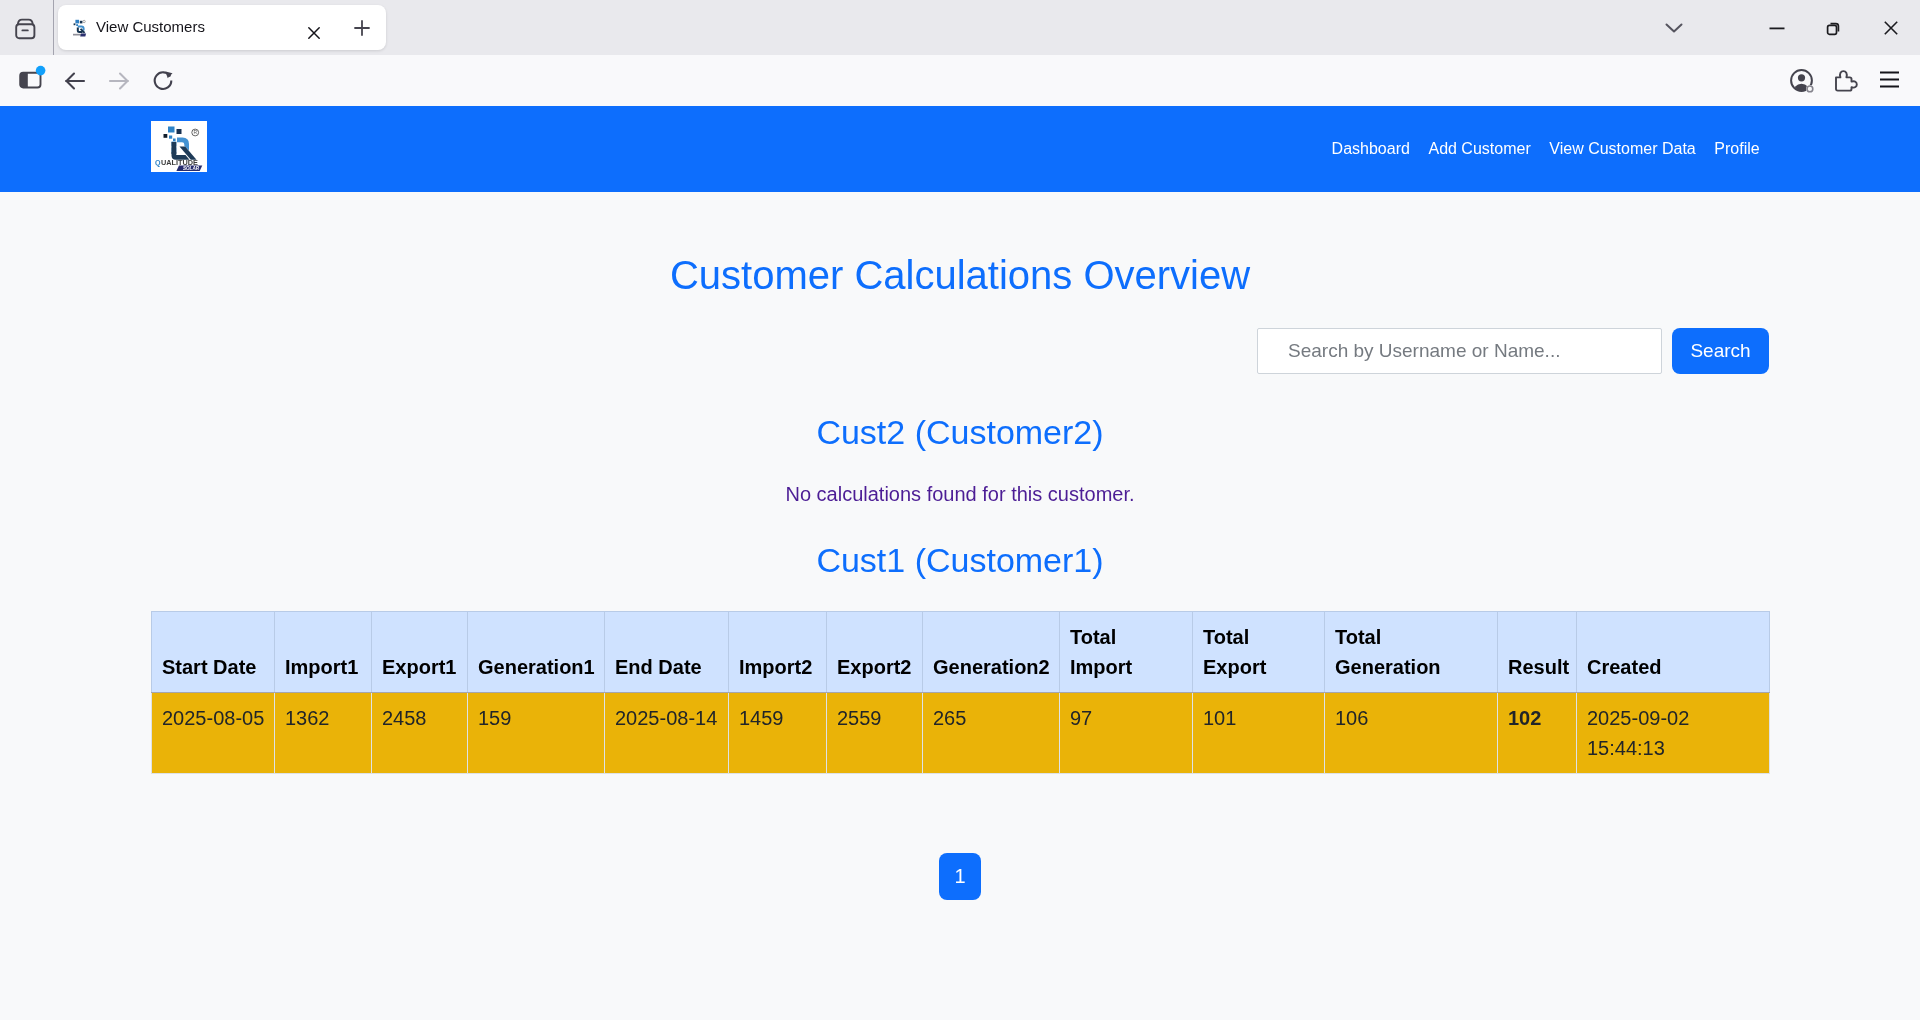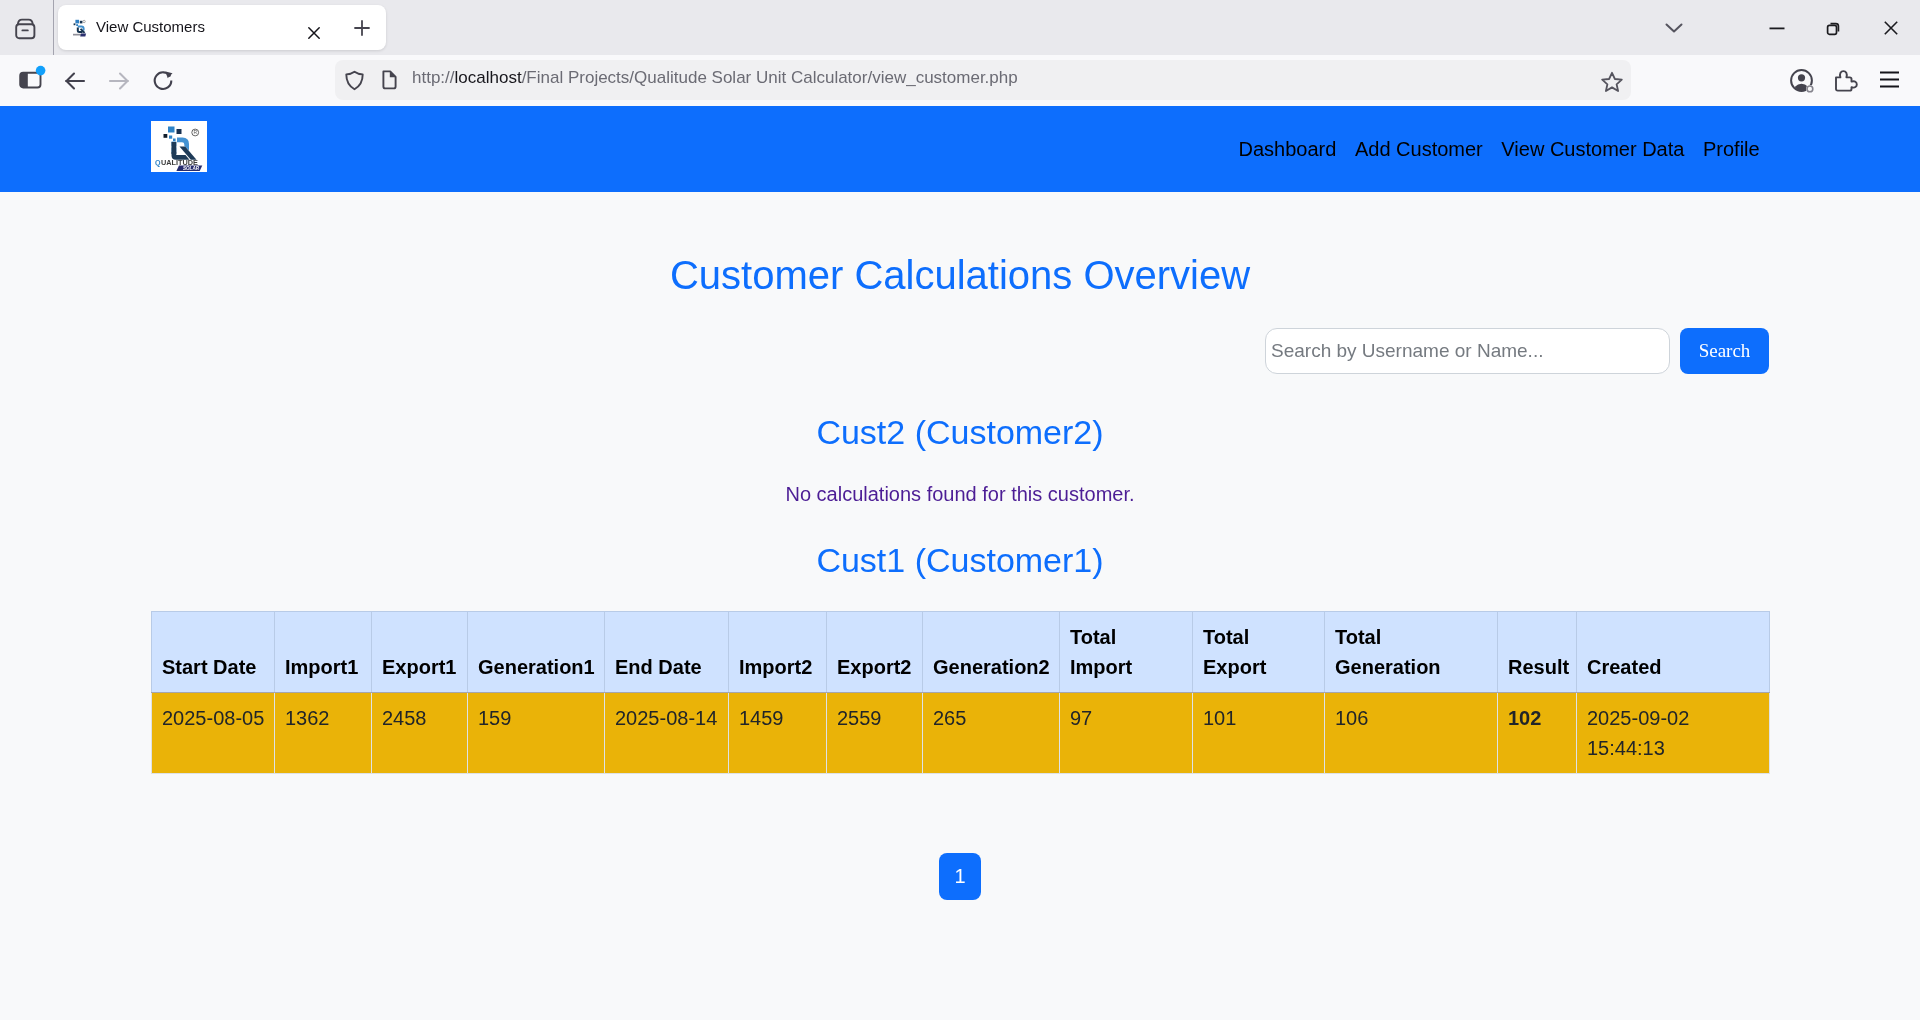--- a/index.html
+++ b/index.html
@@ -17,26 +17,26 @@
 .urltext b { color:#17161c; font-weight:400; }
 .cicon { position:absolute; }
 
 
 #page { position:absolute; left:0; top:106px; width:1920px; height:914px; background:#f8f9fa; }
 #navbar { width:1920px; height:86px; background:#0d6efd; }
 .container { width:1618px; margin:0 auto; position:relative; }
 #navin { height:86px; display:flex; align-items:center; }
 #logo { width:56px; height:51px; align-self:flex-start; margin-top:15.3px; }
 #navlinks { margin-left:auto; display:flex; align-items:center; }
-#navlinks a { color:#000000; text-decoration:none; font-size:20px; padding:0 9.3px; white-space:nowrap; }
+#navlinks a { color:#ffffff; text-decoration:none; font-size:16px; padding:0 9.3px; white-space:nowrap; }
 
 h1.title { margin-top:63px; text-align:center; font-size:40px; font-weight:400; color:#0d6efd; line-height:40px; }
 #searchrow { margin-top:33px; display:flex; justify-content:flex-end; gap:10px; height:46px; }
-#searchinput { width:405px; height:46px; border:1px solid #ced4da; border-radius:12px; background:#fff; font-size:19px; color:#757a80; padding:0 5px; display:flex; align-items:center; }
-#searchbtn { width:89px; height:46px; background:#0d6efd; border-radius:8px; color:#fff; font-size:19px; display:flex; align-items:center; justify-content:center;font-family:Liberation Serif, serif; }
+#searchinput { width:405px; height:46px; border:1px solid #ced4da; border-radius:2px; background:#fff; font-size:19px; color:#757a80; padding:0 30px; display:flex; align-items:center; }
+#searchbtn { width:97px; height:46px; background:#0d6efd; border-radius:8px; color:#fff; font-size:19px; display:flex; align-items:center; justify-content:center; }
 h2.cust { text-align:center; font-size:34px; font-weight:400; color:#0d6efd; line-height:34px; }
 #cust2 { margin-top:41px; }
 p.nocalc { margin-top:35px; text-align:center; font-size:20px; line-height:20px; color:#4c1d95; }
 #cust1 { margin-top:39px; }
 
 table { margin-top:34px; border-collapse:collapse; table-layout:fixed; width:1618px; font-size:20px; }
 th { background:#cfe2ff; text-align:left; vertical-align:bottom; font-weight:700; padding:10px; line-height:30px; border:1px solid #b8cbe7; border-bottom:1px solid #a6a6ad; color:#000; }
 td { background:#eab308; text-align:left; vertical-align:top; padding:10px; line-height:30px; border:1px solid #dee2e6; color:#212529; white-space:nowrap; }
 #pagwrap { margin-top:79px; display:flex; justify-content:center; }
 #pag1 { width:42px; height:47px; background:#0d6efd; border-radius:8px; color:#fff; font-size:20px; display:flex; align-items:center; justify-content:center; }
@@ -95,33 +95,20 @@
   <svg class="cicon" style="left:64px;top:17px" width="22" height="18" viewBox="0 0 22 18">
     <path d="M2,9 H20 M10,1.5 L2.5,9 L10,16.5" fill="none" stroke="#42414d" stroke-width="2.1" stroke-linecap="round" stroke-linejoin="round"></path>
   </svg>
   <svg class="cicon" style="left:108px;top:17px" width="22" height="18" viewBox="0 0 22 18">
     <path d="M2,9 H20 M12,1.5 L19.5,9 L12,16.5" fill="none" stroke="#b6b6bf" stroke-width="2.1" stroke-linecap="round" stroke-linejoin="round"></path>
   </svg>
   <svg class="cicon" style="left:151px;top:14px" width="24" height="24" viewBox="0 0 24 24">
     <path d="M19.2,7.5 A8.3,8.3 0 1 0 20.3,11.5" fill="none" stroke="#42414d" stroke-width="2.1"></path>
     <path d="M14.5,2.5 L21.5,4.2 L16.7,9.3 Z" fill="#42414d"></path>
   </svg>
-  <div id="urlfield">
-    <svg style="position:absolute;left:9px;top:10px" width="21" height="21" viewBox="0 0 21 21">
-      <path d="M10.5,1.8 C13,3.6 15.8,4.4 18.7,4.4 C18.7,10.8 16,16 10.5,19.2 C5,16 2.3,10.8 2.3,4.4 C5.2,4.4 8,3.6 10.5,1.8 Z" fill="none" stroke="#45444e" stroke-width="1.9" stroke-linejoin="round"></path>
-    </svg>
-    <svg style="position:absolute;left:45px;top:10px" width="19" height="20" viewBox="0 0 19 20">
-      <path d="M3.4,1.4 H10.2 L15.6,6.8 V16.5 Q15.6,18.4 13.7,18.4 H5.3 Q3.4,18.4 3.4,16.5 Z" fill="none" stroke="#45444e" stroke-width="1.9" stroke-linejoin="round"></path>
-      <path d="M9.8,1.2 L15.8,7.2 H9.8 Z" fill="#45444e"></path>
-    </svg>
-    <div class="urltext">http://<b>localhost</b>/Final Projects/Qualitude Solar Unit Calculator/view_customer.php</div>
-    <svg style="position:absolute;left:1266px;top:11px" width="22" height="21" viewBox="0 0 22 21">
-      <path d="M11,1.8 L13.9,8 L20.8,8.7 L15.6,13.3 L17.1,20 L11,16.4 L4.9,20 L6.4,13.3 L1.2,8.7 L8.1,8 Z" fill="none" stroke="#55545e" stroke-width="1.8" stroke-linejoin="round"></path>
-    </svg>
-  </div>
   <svg class="cicon" style="left:1789px;top:13px" width="27" height="27" viewBox="0 0 27 27">
     <circle cx="12.5" cy="12.5" r="10.4" fill="none" stroke="#45444e" stroke-width="2"></circle>
     <circle cx="12.5" cy="9.8" r="3.6" fill="#45444e"></circle>
     <path d="M5.6,18.9 Q12.5,12.6 19.4,18.9 Q16.5,22.9 12.5,22.9 Q8.5,22.9 5.6,18.9 Z" fill="#45444e"></path>
     <circle cx="20.9" cy="20.9" r="3.9" fill="#f9f9fb"></circle>
     <circle cx="20.9" cy="20.9" r="2.9" fill="none" stroke="#85848d" stroke-width="1.6"></circle>
   </svg>
   <svg class="cicon" style="left:1834px;top:14px" width="24" height="23" viewBox="0 0 24 23">
     <path d="M2,8.4 H6.4 C5.1,4.6 7,2.1 9.4,2.1 C11.8,2.1 13.7,4.6 12.4,8.4 H15.8 Q17.5,8.4 17.5,10.1 V12.6 C20.9,11.4 22.8,13.3 22.8,15.4 C22.8,17.5 20.9,19.4 17.5,18.2 V19.9 Q17.5,21.6 15.8,21.6 H3.7 Q2,21.6 2,19.9 Z" fill="none" stroke="#45444e" stroke-width="1.9" stroke-linejoin="round"></path>
   </svg>

